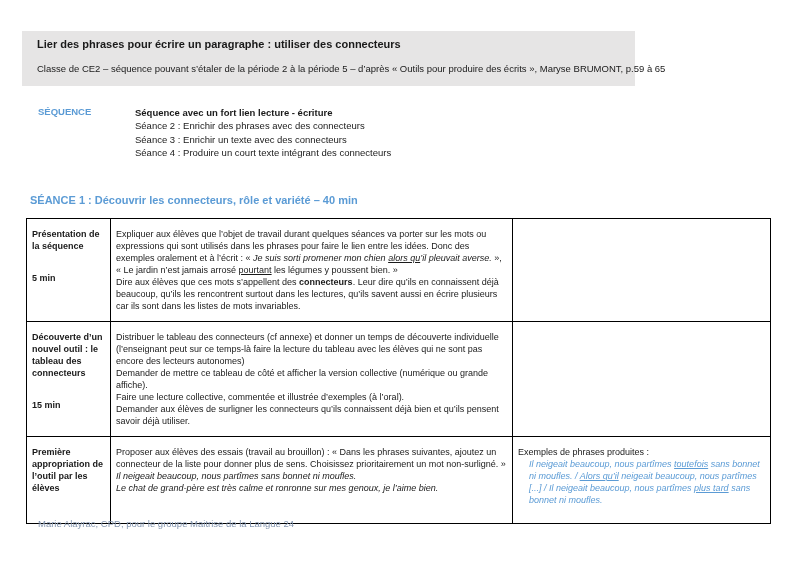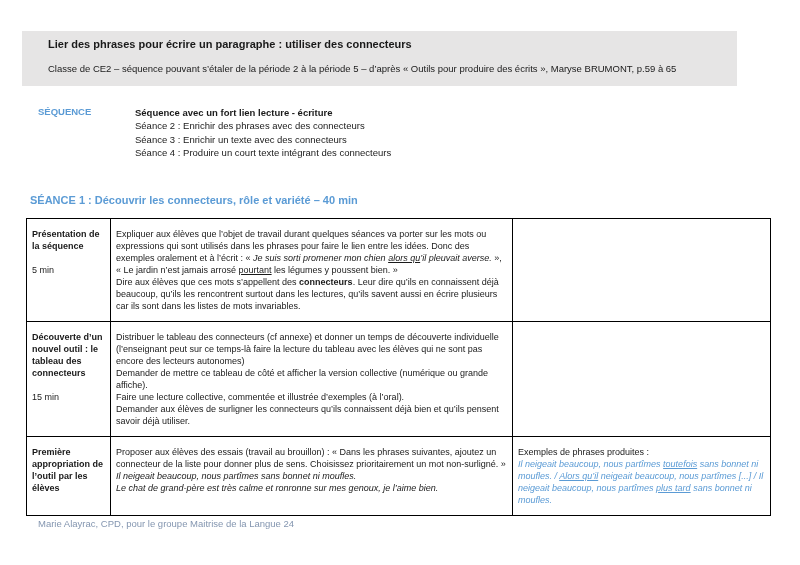--- a/index.html
+++ b/index.html
@@ -7,22 +7,22 @@
     --header-bg:#E6E5E5;
     --footer:#8496B0;
   }
   *{box-sizing:border-box;}
   html,body{margin:0;padding:0;}
   body{
     width:800px;height:565px;background:#ffffff;position:relative;overflow:hidden;
     font-family:"Liberation Sans", sans-serif;color:#1a1a1a;
   }
   .header-box{
-    position:absolute;left:22px;top:31px;width:715px;height:55px;
-    background:var(--header-bg);padding:7px 26px;
+    position:absolute;left:22px;top:31px;width:613px;height:55px;
+    background:var(--header-bg);padding:7px 15px;
   }
   .doc-title{font-size:11px;font-weight:bold;white-space:nowrap;}
   .doc-subtitle{margin-top:13px;font-size:9.5px;white-space:nowrap;}
   .doc-subtitle .b{font-weight:normal;}
   .seq-label{
     position:absolute;left:38px;top:106px;color:var(--accent);
     font-weight:bold;font-size:9.5px;
   }
   .seq-content{position:absolute;left:135px;top:106px;font-size:9.5px;line-height:13.4px;}
   .seq-content .head{font-weight:bold;}
@@ -32,23 +32,23 @@
   }
   table.lesson{
     position:absolute;left:26px;top:218px;width:744px;
     border-collapse:collapse;table-layout:fixed;
     font-size:9px;line-height:12px;
   }
   table.lesson td{
     border:1px solid #000;vertical-align:top;padding:9px 5px;overflow:hidden;
   }
   .cell-label{font-weight:bold;}
-  .cell-duration{margin-top:12px;font-weight:normal;}
+  .cell-duration{margin-top:20px;font-weight:bold;}
   .para{margin:0;}
-  .para.blue{color:var(--accent);}
+  .para.blue{color:var(--accent);margin-left:11px;}
   .italic{font-style:italic;}
   .bold{font-weight:bold;}
   .underline{text-decoration:underline;}
   .footer-line{
     position:absolute;left:38px;top:518px;font-size:9.5px;color:var(--footer);
   }
 </style>
 </head>
 <body>
 

